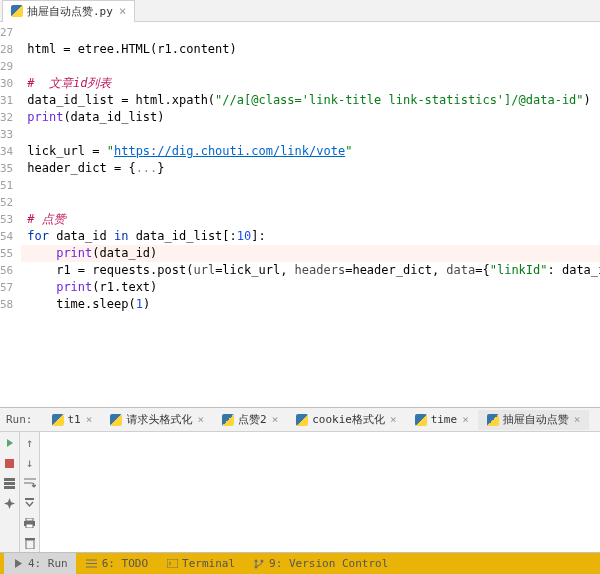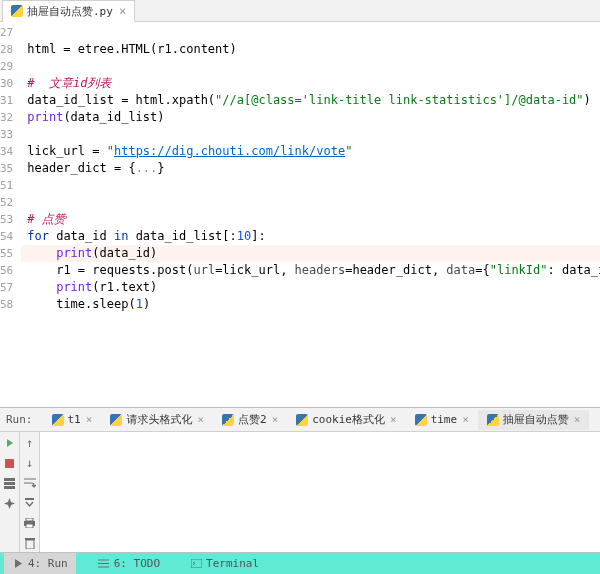--- a/index.html
+++ b/index.html
@@ -36,21 +36,21 @@
 .run-tab .py-icon { width: 12px; height: 12px; margin-right: 4px; background: linear-gradient(135deg, #3776ab 50%, #ffd43b 50%); border-radius: 2px; }
 .run-tab .close { margin-left: 5px; color: #999; }
 .run-tab.active { background: #e8e8e8; }
 
 .run-body { display: flex; height: 120px; background: #fff; }
 .run-toolbar-v { width: 20px; background: #f2f2f2; border-right: 1px solid #d0d0d0; display: flex; flex-direction: column; align-items: center; padding-top: 4px; gap: 6px; }
 .run-toolbar-v2 { width: 20px; background: #f2f2f2; border-right: 1px solid #d0d0d0; display: flex; flex-direction: column; align-items: center; padding-top: 4px; gap: 6px; }
 .tb-btn { width: 14px; height: 14px; display: flex; align-items: center; justify-content: center; cursor: pointer; color: #6e6e6e; }
 .run-output { flex: 1; background: #fff; }
 
-.status-bar { display: flex; align-items: center; background: #5eead4; border-top: 1px solid #c0c0c0; height: 22px; font-size: 11px; padding: 0 4px; gap: 14px; }
+.status-bar { display: flex; align-items: center; background: #eab308; border-top: 1px solid #c0c0c0; height: 22px; font-size: 11px; padding: 0 4px; gap: 2px; }
 .sb-item { display: flex; align-items: center; padding: 0 8px; cursor: pointer; color: #555; gap: 4px; height: 22px; }
 .sb-item.active { background: #d6d6d6; }
 .sb-icon { width: 12px; height: 12px; display: inline-flex; align-items: center; justify-content: center; }
 
 svg { display: block; }
 </style>
 </head>
 <body>
 
 <div class="container">
@@ -221,15 +221,26 @@
     </div>
     <div class="sb-item">
       <span class="sb-icon">
           <svg width="11" height="9" viewBox="0 0 11 9">
             <rect x="0" y="0" width="11" height="9" fill="none" stroke="#6e6e6e"></rect>
             <path d="M2 3 L4 4.5 L2 6" stroke="#6e6e6e" fill="none"></path>
           </svg>
         </span>
       <span>Terminal</span>
     </div>
+    <div class="sb-item">
+      <span class="sb-icon">
+          <svg width="10" height="10" viewBox="0 0 10 10">
+            <circle cx="2" cy="2" r="1.5" fill="#6e6e6e"></circle>
+            <circle cx="8" cy="2" r="1.5" fill="#6e6e6e"></circle>
+            <circle cx="2" cy="8" r="1.5" fill="#6e6e6e"></circle>
+            <path d="M2 3 V7 M8 3 Q8 6 3 7" stroke="#6e6e6e" fill="none"></path>
+          </svg>
+        </span>
+      <span>9: Version Control</span>
+    </div>
   </div>
 
 </div>
 
 </body></html>

